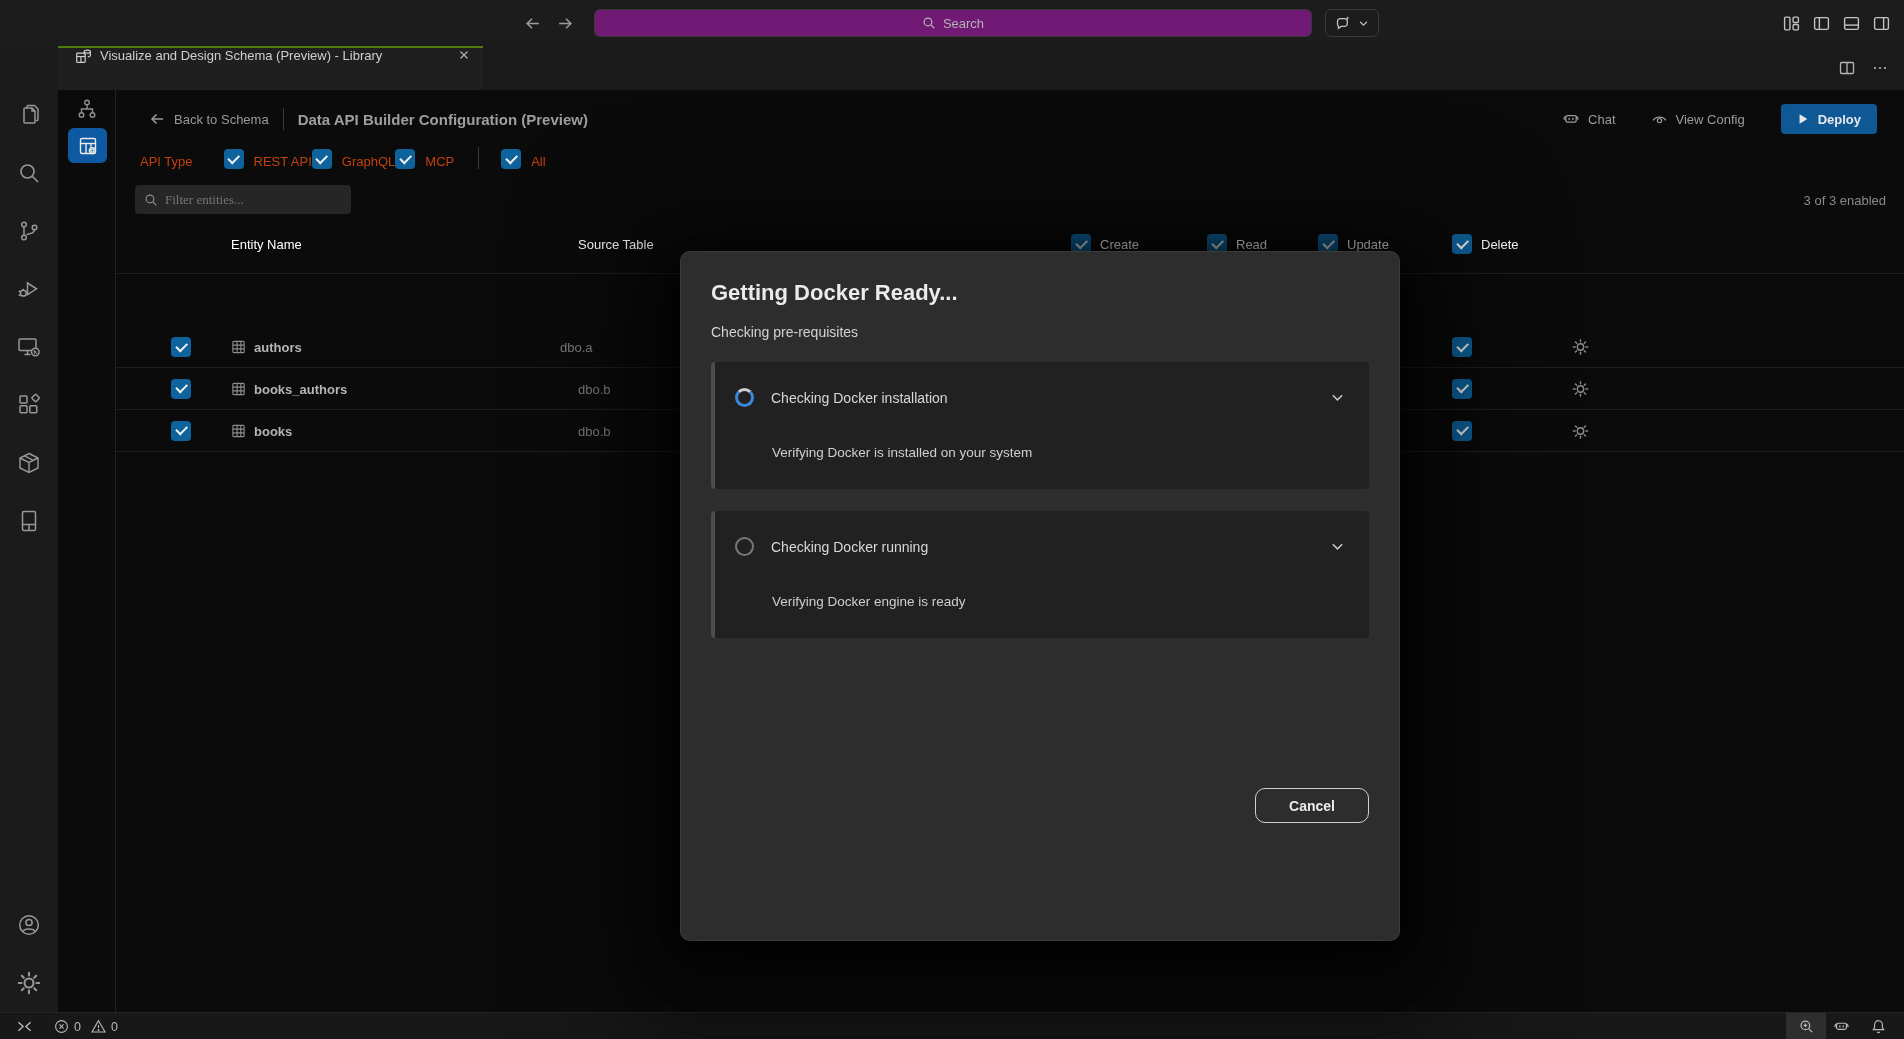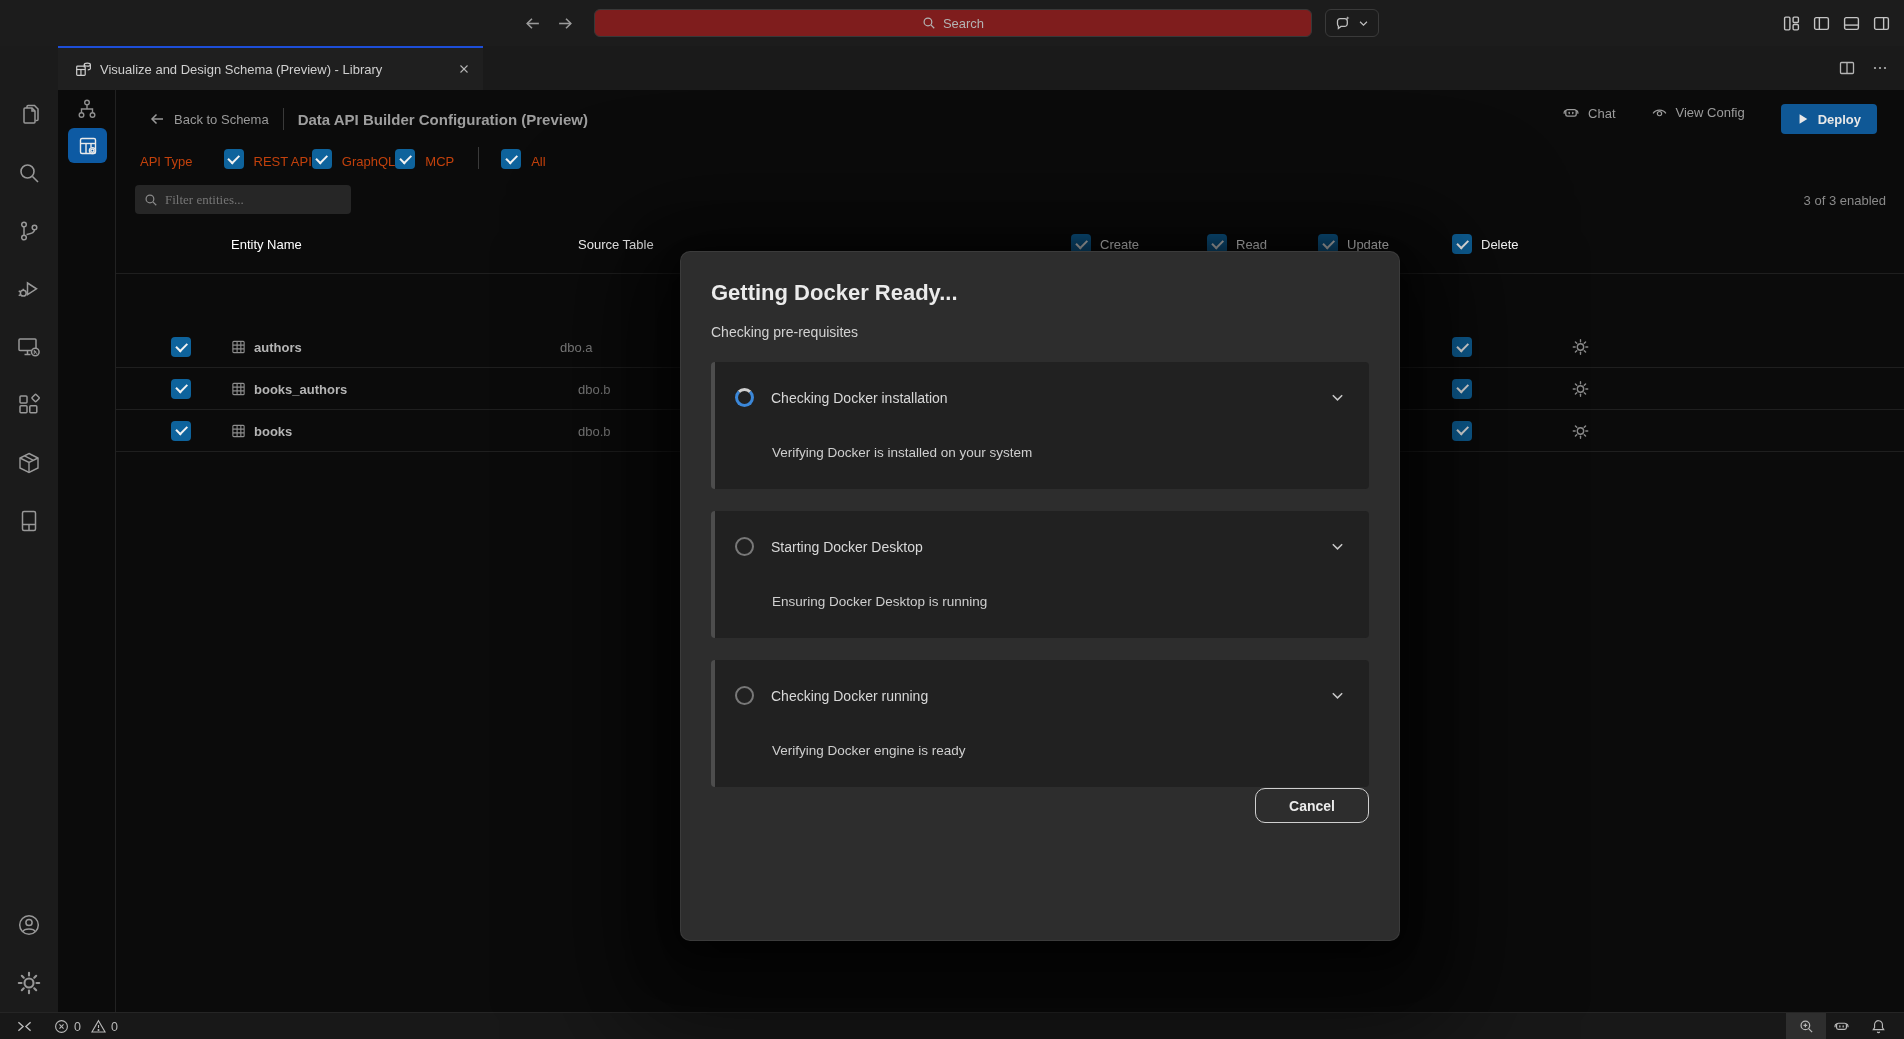--- a/index.html
+++ b/index.html
@@ -3,49 +3,49 @@
 <meta charset="utf-8">
 <style>
   *{box-sizing:border-box;margin:0;padding:0}
   html,body{width:1904px;height:1039px;overflow:hidden}
   body{position:relative;background:#0b0b0b;font-family:"Liberation Sans",sans-serif;font-size:13px;color:#9d9d9d}
   svg{display:block;flex:none}
 
   
   .titlebar{position:absolute;top:0;left:0;width:100%;height:46px;background:#1c1c1c}
   .nav-arrows{position:absolute;left:524px;top:0;height:46px;display:flex;align-items:center;gap:16px;color:#9a9a9a}
-  .searchbox{position:absolute;left:594px;top:9px;width:718px;height:28px;background:#7f1d1d;border:1px solid #383838;border-radius:6px;display:flex;align-items:center;justify-content:center;gap:7px;color:#b3b3b3;cursor:pointer}
+  .searchbox{position:absolute;left:594px;top:9px;width:718px;height:28px;background:#701a75;border:1px solid #383838;border-radius:6px;display:flex;align-items:center;justify-content:center;gap:7px;color:#b3b3b3;cursor:pointer}
   .copilot-btn{position:absolute;left:1325px;top:9px;height:28px;padding:0 9px;border:1px solid #3a3a3a;border-radius:6px;display:flex;align-items:center;gap:7px;color:#c0c0c0;cursor:pointer}
   .tb-icons{position:absolute;right:14px;top:0;height:46px;display:flex;align-items:center;gap:13px;color:#c4c4c4}
   .tb-icons>span{cursor:pointer}
 
   
   .activitybar{position:absolute;top:46px;left:0;width:58px;height:966px;background:#1b1b1b}
   .ab-icon{position:absolute;left:17px;width:24px;height:24px;color:#989898;cursor:pointer}
 
   
   .tabbar{position:absolute;top:46px;left:58px;right:0;height:44px;background:#1a1a1a}
-  .tab{position:absolute;left:0;top:0;width:425px;height:44px;background:#1f1f1f;border-top:2px solid #1d4ed8;display:flex;align-items:center;gap:8px;padding:0 12px 0 17px;color:#cfcfcf;cursor:pointer}
+  .tab{position:absolute;left:0;top:0;width:425px;height:44px;background:#1f1f1f;border-top:2px solid #4d7c0f;display:flex;gap:8px;padding:0 12px 0 17px;color:#cfcfcf;cursor:pointer}
   .tab-close{margin-left:auto;color:#b5b5b5;cursor:pointer}
   .tabbar-actions{position:absolute;right:16px;top:0;height:44px;display:flex;align-items:center;gap:17px;color:#b5b5b5}
   .tabbar-actions>span{cursor:pointer}
 
   
   .webview{position:absolute;top:90px;left:58px;right:0;bottom:27px;background:#0b0b0b}
   .mini-sidebar{position:absolute;left:0;top:0;bottom:0;width:58px;border-right:1px solid #222}
   .ms-icon{position:absolute;left:18px;top:8px;color:#8f8f8f;cursor:pointer}
   .ms-active{position:absolute;left:10px;top:38px;width:39px;height:35px;background:#0d5aa3;border-radius:6px;display:flex;align-items:center;justify-content:center;color:#eaeaea;cursor:pointer}
   .content{position:absolute;left:58px;top:0;right:0;bottom:0}
 
   
   .wv-toolbar{position:absolute;left:33px;right:27px;top:13px;height:32px;display:flex;align-items:center}
   .back-link{display:flex;align-items:center;gap:9px;color:#9a9a9a;cursor:pointer}
   .vdiv{width:1px;height:22px;background:#3a3a3a;margin:0 14px}
   .wv-title{font-size:15px;font-weight:bold;color:#9e9e9e}
-  .wv-actions{margin-left:auto;display:flex;align-items:flex-start}
+  .wv-actions{margin-left:auto;display:flex;align-items:center}
   .txt-btn{display:flex;align-items:center;gap:8px;color:#9c9c9c;cursor:pointer}
   .deploy-btn{display:flex;align-items:center;gap:9px;background:#0f5896;color:#e8e8e8;font-weight:bold;border-radius:4px;height:30px;padding:0 16px;margin-left:36px;cursor:pointer}
 
   
   .filters{position:absolute;left:24px;top:51px;height:28px;display:flex;align-items:flex-end;color:#c2410c}
   .filters .cb{margin:0 10px 0 0}
   .fl-label{margin-right:31px}
   .fl-gap{margin-left:44px}
   .filters .vdiv{margin:0 22px 0 24px}
 
@@ -505,32 +505,20 @@
             <span class="step-title">Checking Docker installation</span>
             <span class="step-chevron">
                 <svg width="15" height="15" viewBox="0 0 16 16" fill="none" stroke="currentColor" stroke-width="1.6">
                   <polyline points="3,5.5 8,10.5 13,5.5"></polyline>
                 </svg>
               </span>
           </div>
           <div class="step-desc">Verifying Docker is installed on your system</div>
         </div>
 
-        <div class="step">
-          <div class="step-head">
-            <span class="ring"></span>
-            <span class="step-title">Starting Docker Desktop</span>
-            <span class="step-chevron">
-                <svg width="15" height="15" viewBox="0 0 16 16" fill="none" stroke="currentColor" stroke-width="1.6">
-                  <polyline points="3,5.5 8,10.5 13,5.5"></polyline>
-                </svg>
-              </span>
-          </div>
-          <div class="step-desc">Ensuring Docker Desktop is running</div>
-        </div>
 
         <div class="step">
           <div class="step-head">
             <span class="ring"></span>
             <span class="step-title">Checking Docker running</span>
             <span class="step-chevron">
                 <svg width="15" height="15" viewBox="0 0 16 16" fill="none" stroke="currentColor" stroke-width="1.6">
                   <polyline points="3,5.5 8,10.5 13,5.5"></polyline>
                 </svg>
               </span>

